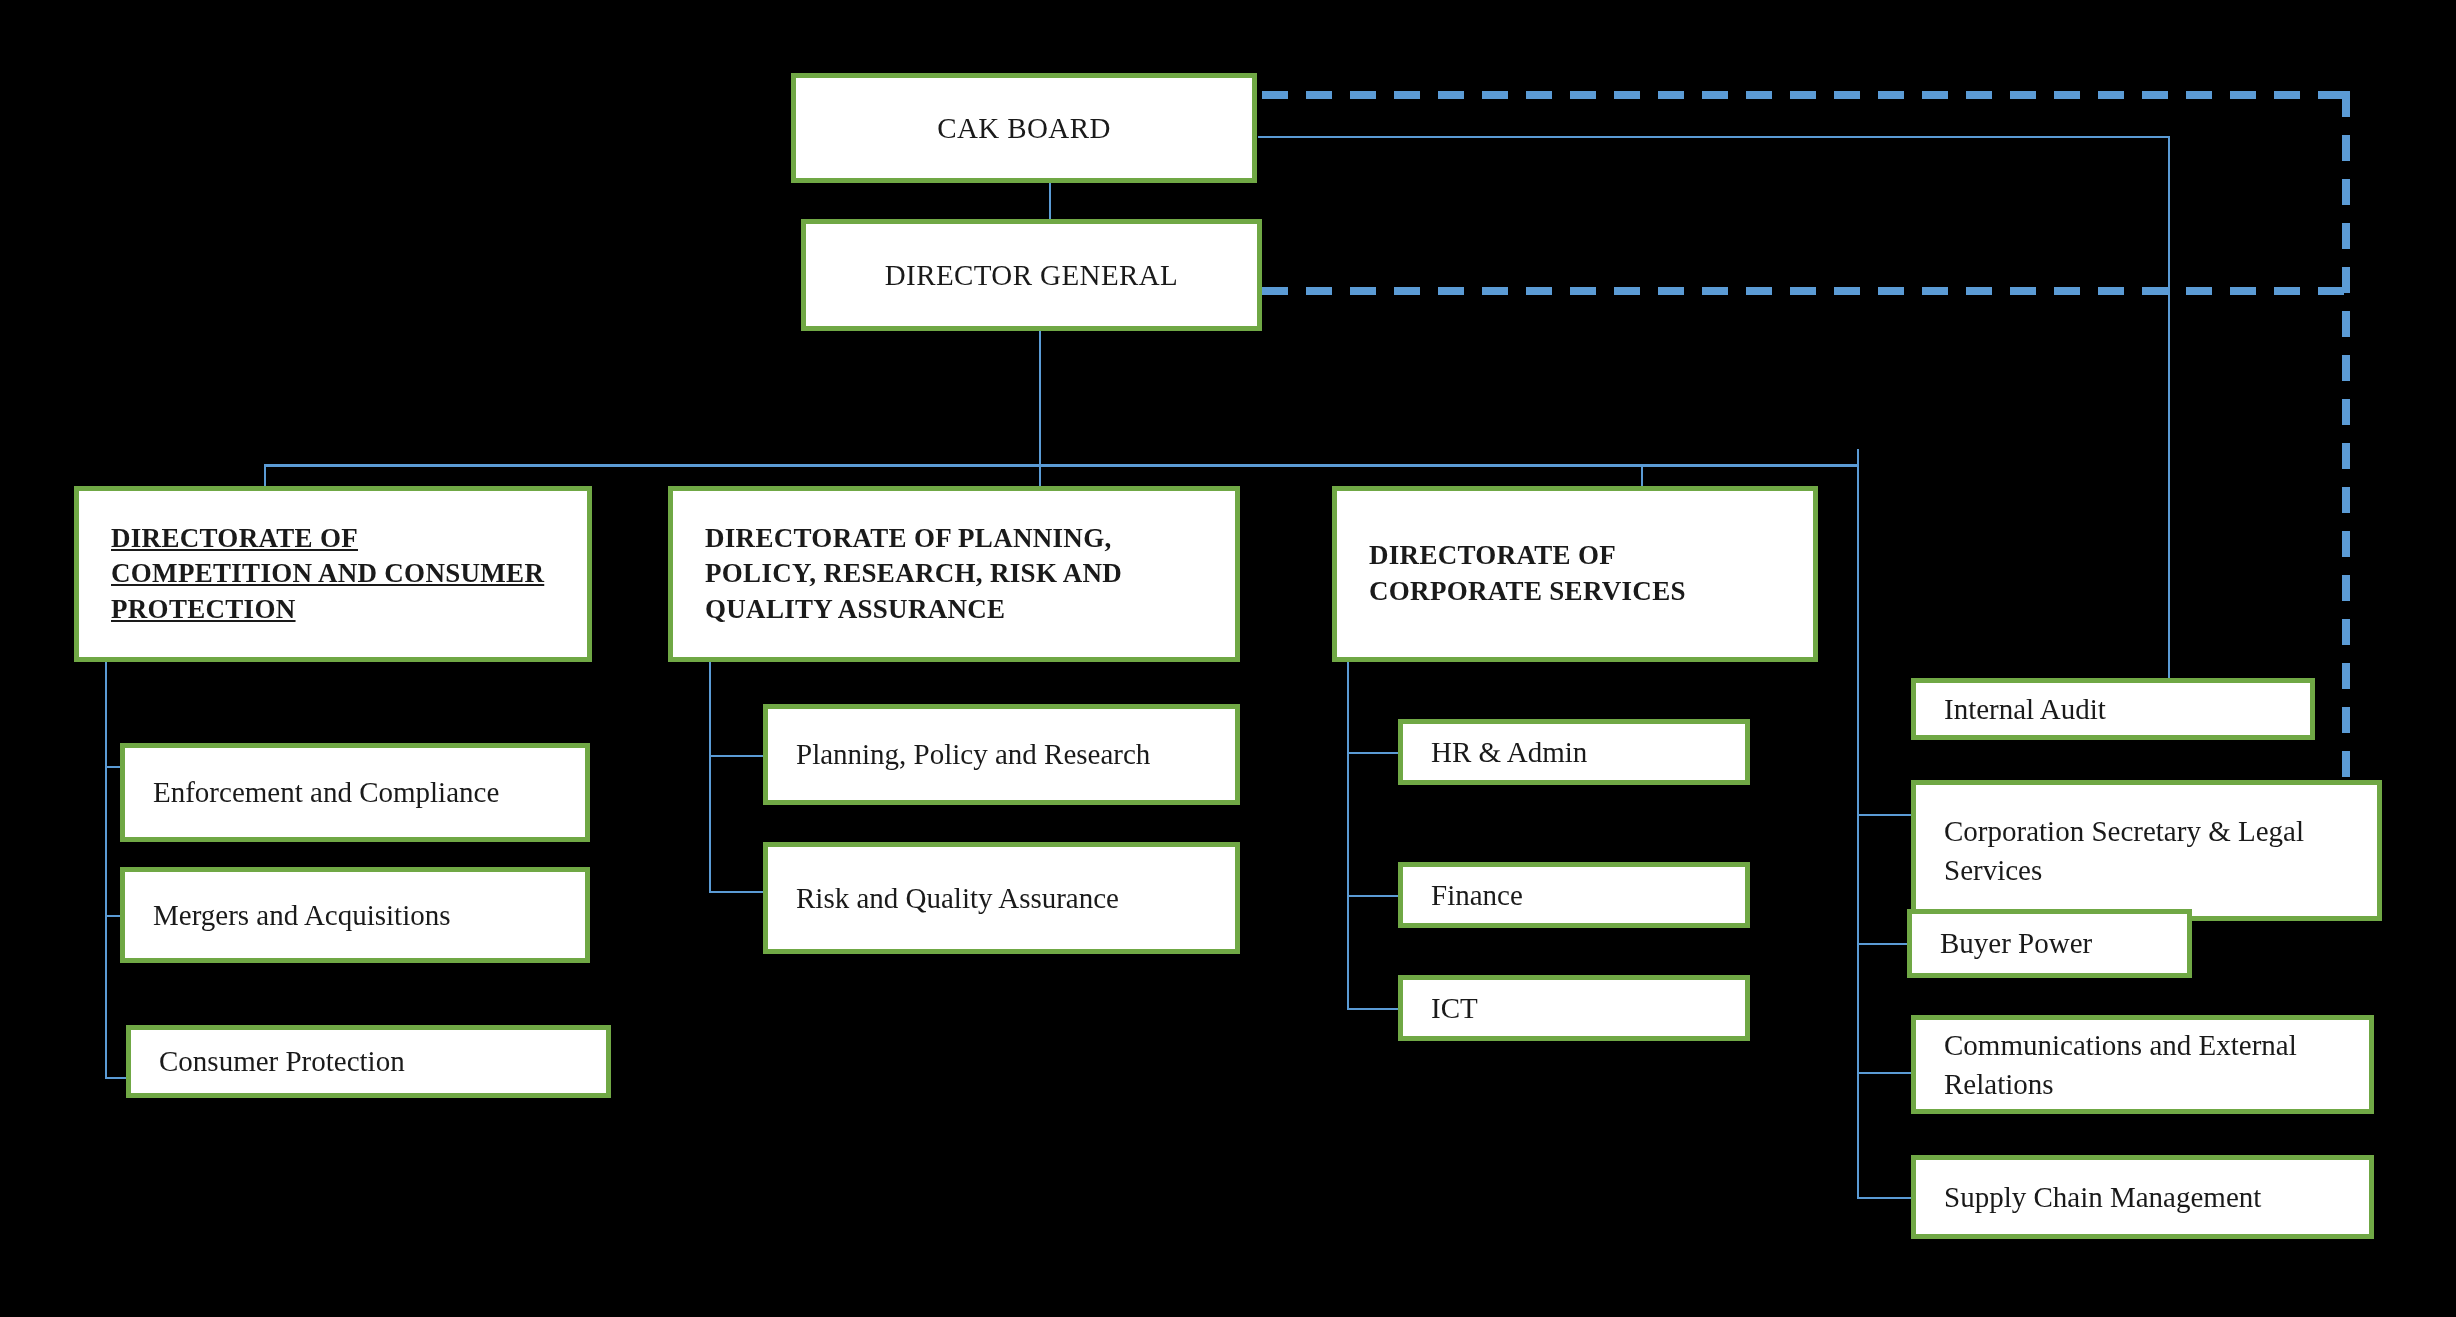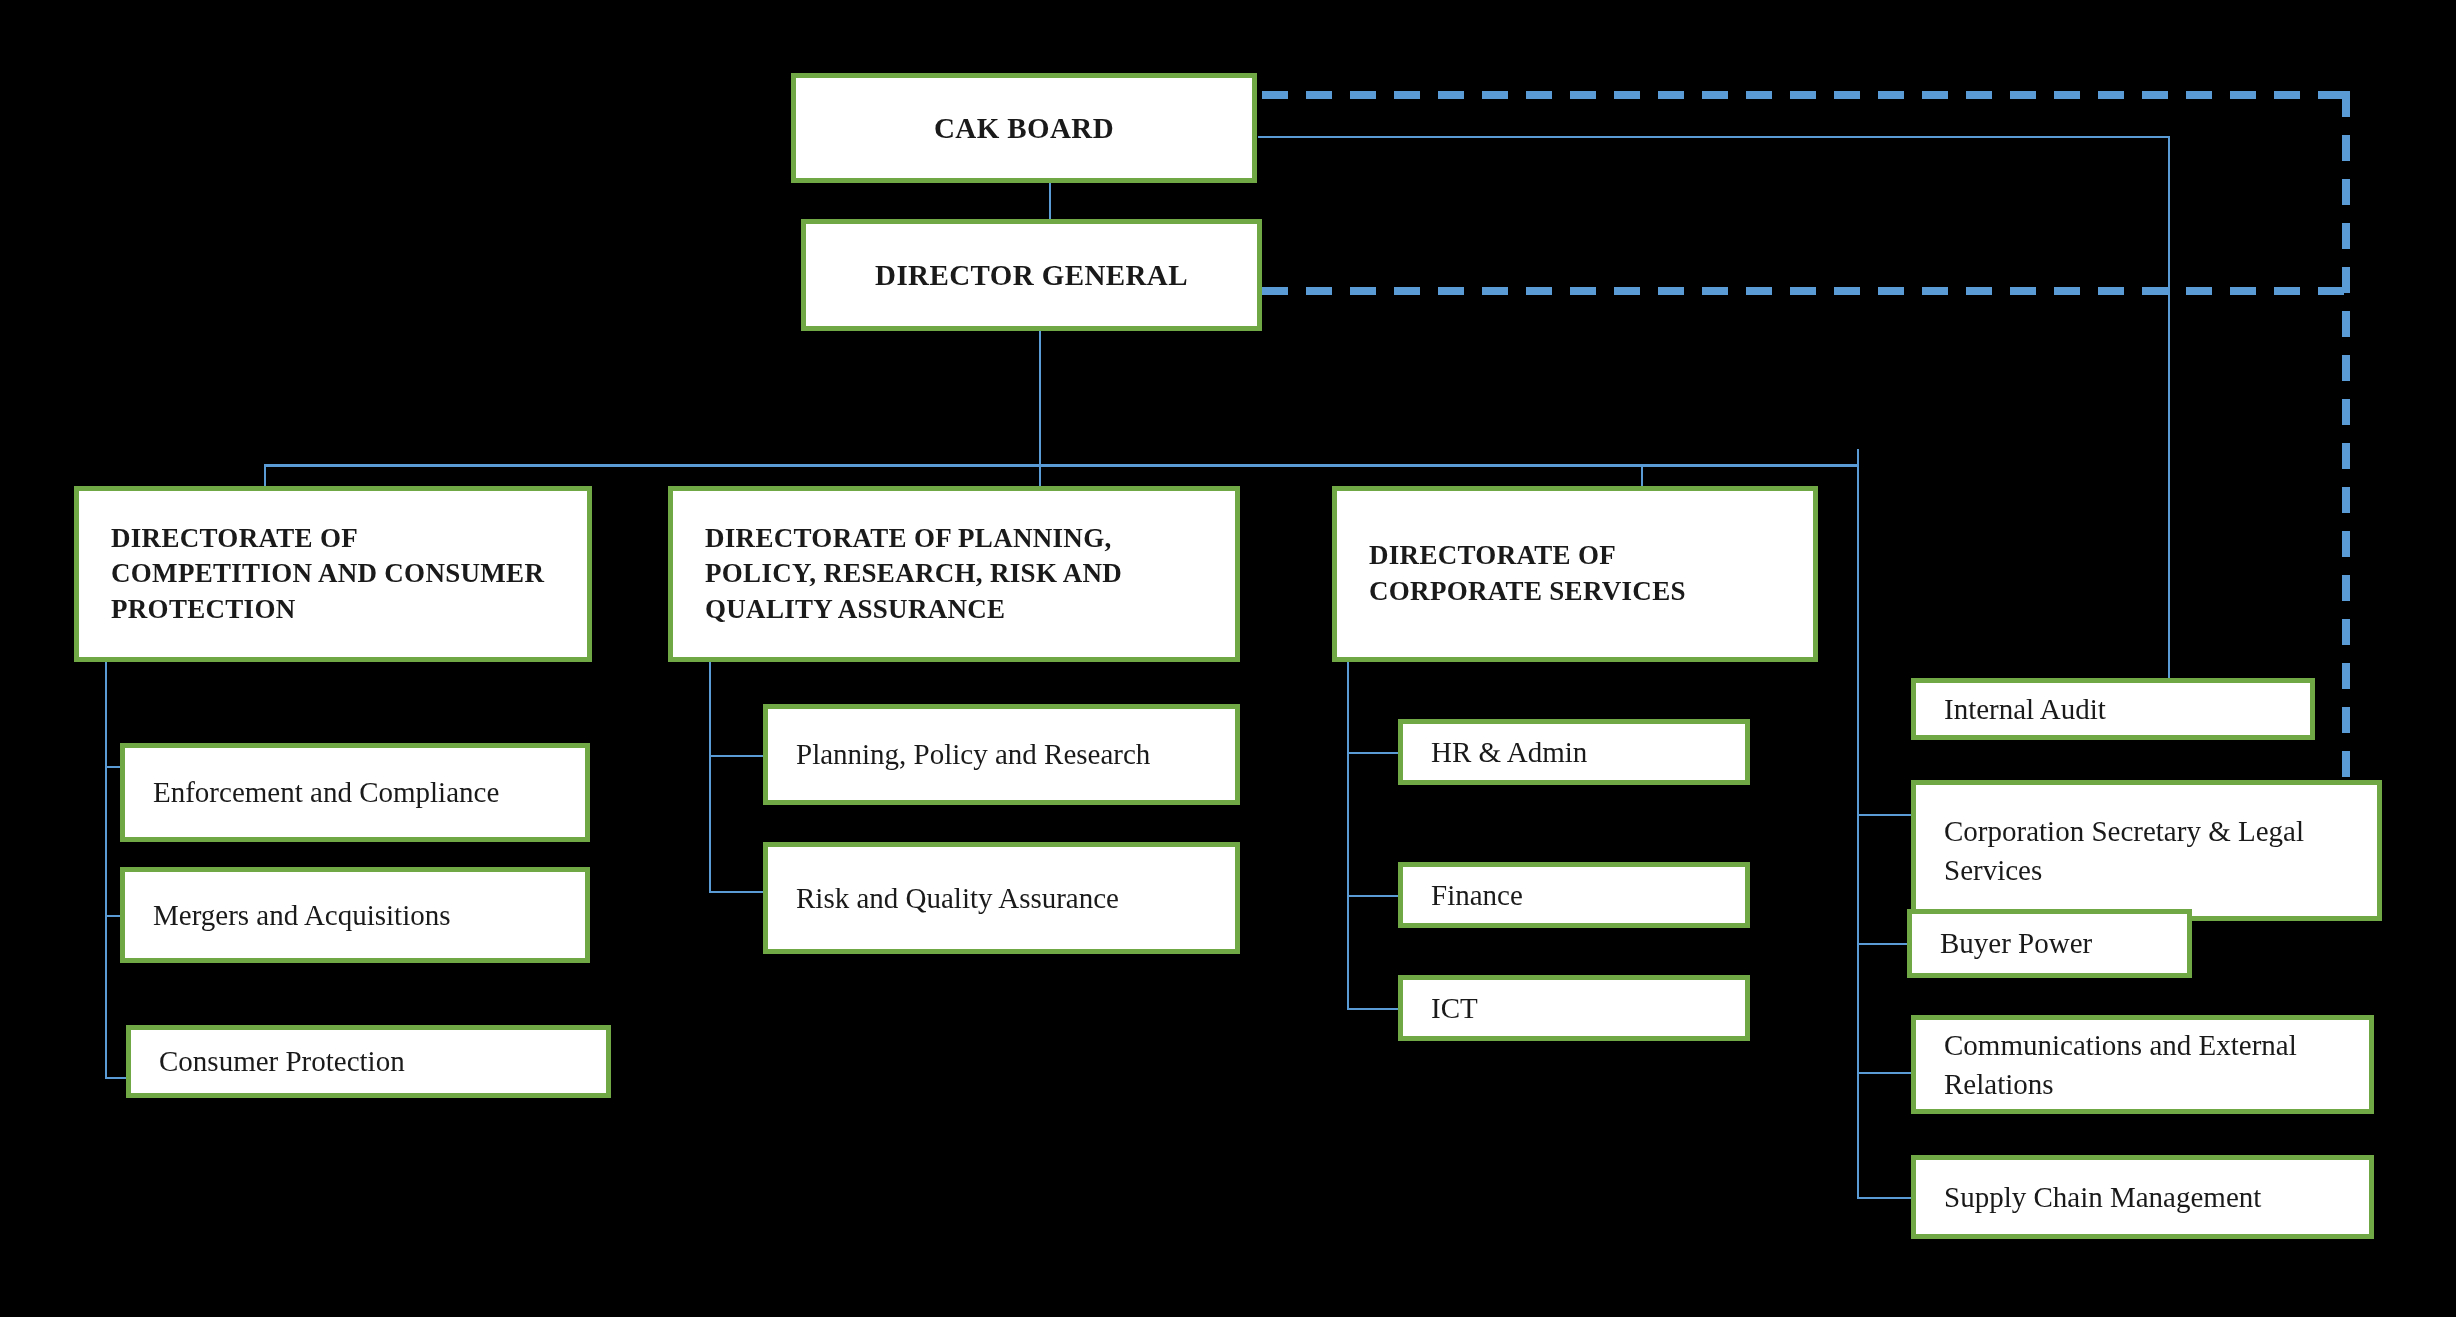--- a/index.html
+++ b/index.html
@@ -21,21 +21,21 @@
     z-index:5;
   }
   .node .label{
     display:block;
     width:100%;
     line-height:1.32;
   }
   
   .tier-top .label{
     text-align:center;
-    font-weight:bold;
+    font-weight:normal;
     font-size:29px;
     letter-spacing:0.4px;
   }
   
   .tier-dir{ padding:0 32px; }
   .tier-dir .label{
     text-align:left;
     font-weight:bold;
     font-size:27px;
     letter-spacing:0.3px;
@@ -117,21 +117,21 @@
   <div class="ln h" style="left:1347px;top:1008px;width:52px;"></div>
 
   <div class="node tier-top" style="left:791px;top:73px;width:466px;height:110px;">
     <span class="label">CAK BOARD</span>
   </div>
 
   <div class="node tier-top" style="left:801px;top:219px;width:461px;height:112px;">
     <span class="label">DIRECTOR GENERAL</span>
   </div>
 
-  <div class="node tier-dir" style="left:74px;top:486px;width:518px;height:176px;">
+  <div class="node tier-dir" style="left:74px;top:486px;width:518px;height:176px;text-decoration:underline;">
     <span class="label">DIRECTORATE OF COMPETITION AND CONSUMER PROTECTION</span>
   </div>
 
   <div class="node tier-dir" style="left:668px;top:486px;width:572px;height:176px;">
     <span class="label">DIRECTORATE OF PLANNING, POLICY, RESEARCH, RISK AND QUALITY ASSURANCE</span>
   </div>
 
   <div class="node tier-dir" style="left:1332px;top:486px;width:486px;height:176px;">
     <span class="label">DIRECTORATE OF CORPORATE SERVICES</span>
   </div>

